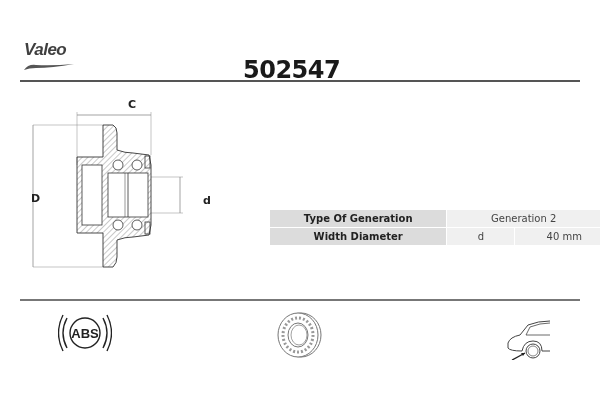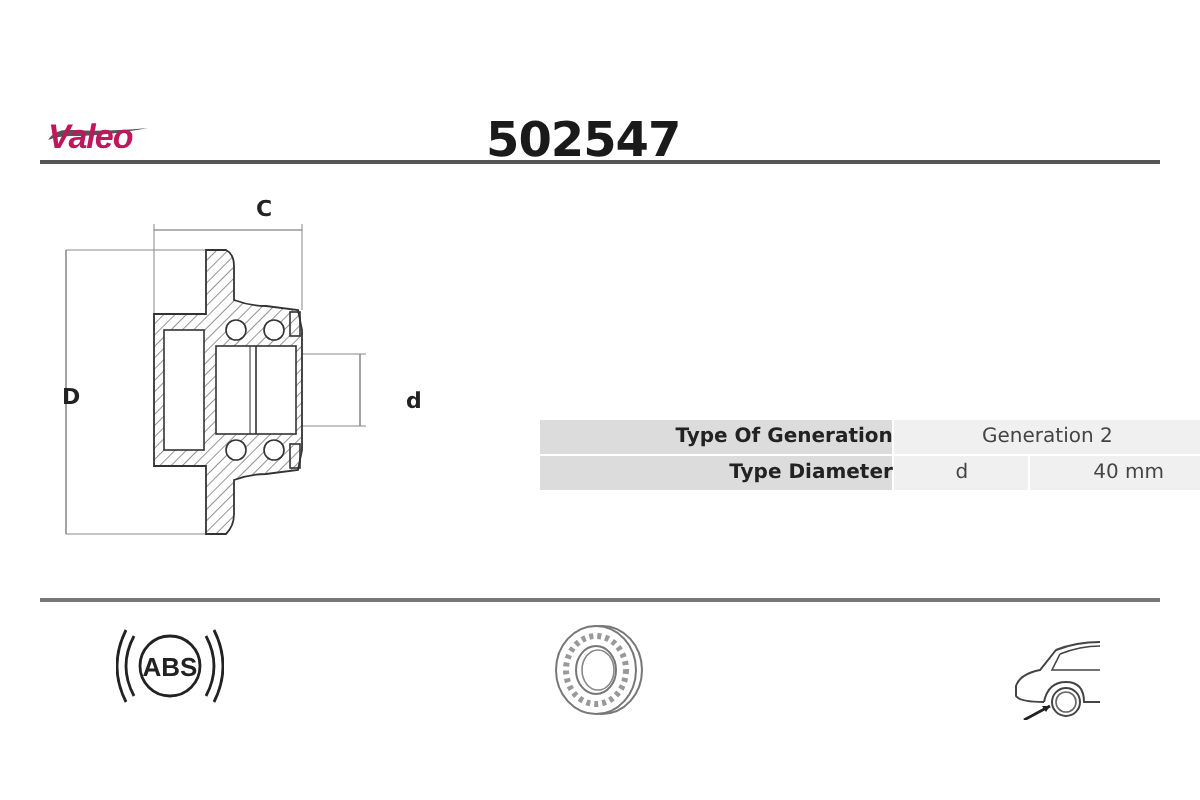--- a/index.html
+++ b/index.html
@@ -1,27 +1,27 @@
 <!DOCTYPE html>
 <html><head>
 <meta charset="utf-8">
 <style>
   html,body{margin:0;padding:0;background:#fff;}
   body{width:600px;height:400px;position:relative;overflow:hidden;font-family:"DejaVu Sans","Liberation Sans",sans-serif;}
   .logo{position:absolute;left:22px;top:44px;width:56px;height:28px;}
-  .logo-text{position:absolute;left:24px;top:59px;font-family:"Liberation Sans",sans-serif;font-weight:bold;font-style:italic;font-size:17px;color:#be185d;letter-spacing:-0.5px;text-align:center;}
+  .logo-text{position:absolute;left:24px;top:40px;font-family:"Liberation Sans",sans-serif;font-weight:bold;font-style:italic;font-size:17px;color:#404040;letter-spacing:-0.5px;text-align:center;}
   .part-no{position:absolute;left:243px;top:56px;font-family:"DejaVu Sans",sans-serif;font-weight:bold;font-size:24px;color:#1a1a1a;letter-spacing:-0.5px;}
   .rule{position:absolute;left:20px;width:560px;height:2px;background:#555;}
   .rule.top{top:80px;}
   .rule.bottom{top:299px;background:#777;}
   .drawing{position:absolute;left:25px;top:95px;width:200px;height:195px;}
   .dim-label{position:absolute;font-family:"DejaVu Sans",sans-serif;font-weight:bold;font-size:11px;color:#222;}
   table.specs{position:absolute;left:270px;top:210px;border-collapse:separate;border-spacing:0;font-family:"DejaVu Sans",sans-serif;font-size:10px;color:#222;}
   table.specs td{height:17px;padding:0;border-bottom:1px solid #fff;}
-  td.lbl{width:191px;background:#dcdcdc;text-align:right;font-weight:bold;}
+  td.lbl{width:191px;background:#dcdcdc;text-align:center;font-weight:bold;}
   td.sym{width:74px;background:#f0f0f0;text-align:center;color:#444;border-left:1px solid #fff;}
   td.val{width:72px;background:#f0f0f0;text-align:right;padding-right:18px !important;color:#444;border-left:1px solid #fff;}
   td.merged{background:#f0f0f0;text-align:center;color:#444;border-left:1px solid #fff;margin-top:44px;}
   .icon{position:absolute;}
 </style>
 </head>
 <body>
 
 <svg class="logo" viewBox="0 0 56 28">
   <path d="M2 26 Q6 20 14 21 Q30 22 52 20 Q30 24 14 24 Q7 24 2 26 Z" fill="#555"></path>
@@ -66,21 +66,21 @@
 <div class="dim-label" style="left:31px;top:192px;">D</div>
 <div class="dim-label" style="left:203px;top:194px;">d</div>
 
 <table class="specs">
   <tbody>
       <tr>
     <td class="lbl">Type Of Generation</td>
     <td class="merged" colspan="2">Generation 2</td>
   </tr>
   <tr>
-    <td class="lbl">Type Diameter</td>
+    <td class="lbl">Width Diameter</td>
     <td class="sym">d</td>
     <td class="val">40 mm</td>
   </tr>
 </tbody>
   </table>
 
 <div class="rule bottom"></div>
 
 <svg class="icon" style="left:58px;top:310px;" width="54" height="46" viewBox="0 0 54 46">
   <circle cx="27" cy="23" r="15" fill="none" stroke="#222" stroke-width="1.4"></circle>

